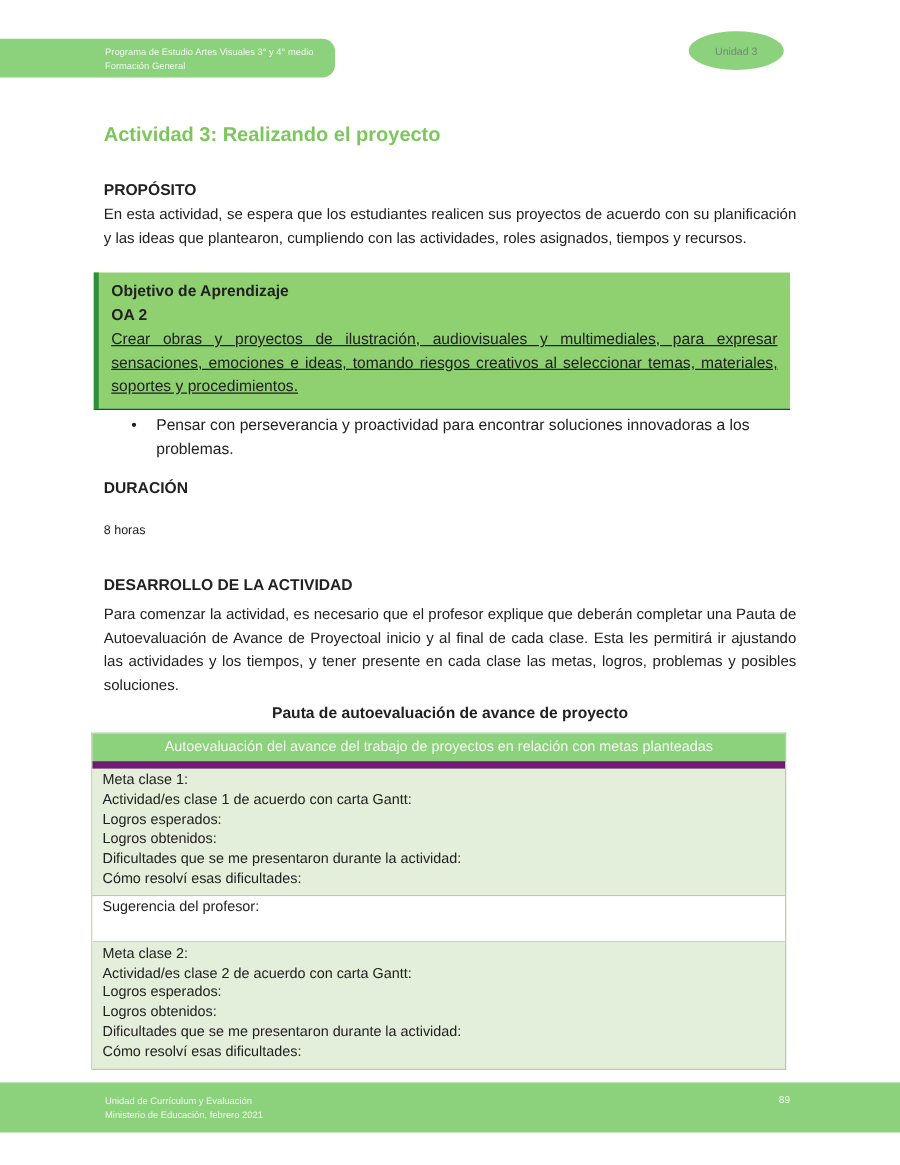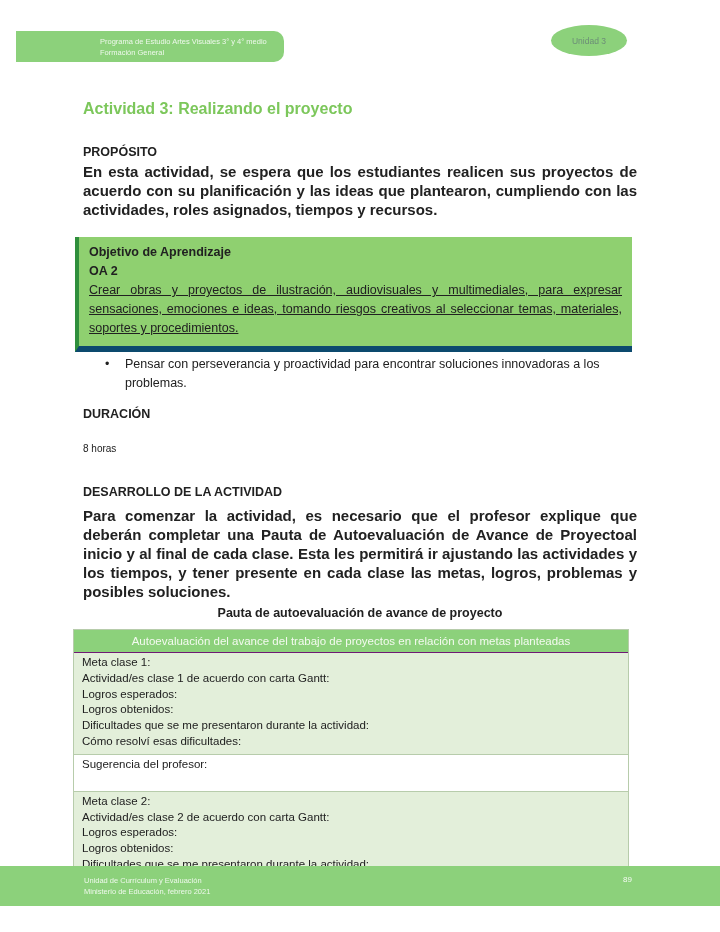--- a/index.html
+++ b/index.html
@@ -6,48 +6,48 @@
   .page{
     position:relative;
     width:720px;height:932px;
     background:#ffffff;
     font-family:"Liberation Sans", sans-serif;
     color:#212121;
     overflow:hidden;
   }
   
   .header-band{
-    position:absolute;left:16px;top:31px;width:268px;height:31px;
+    position:absolute;left:0;top:31px;width:268px;height:31px;
     background:#8CD17B;border-radius:0 10px 10px 0;
     color:rgba(255,255,255,0.85);
     font-size:7.5px;line-height:11px;
     padding:5px 0 0 84px;box-sizing:border-box;
   }
   .unit-badge{
     position:absolute;left:551px;top:25px;width:76px;height:31px;
     background:#8CD17B;border-radius:50%;
     display:flex;align-items:center;justify-content:center;
     color:#6c8d77;font-size:8.5px;
   }
   
   .content{position:absolute;left:83px;top:0;width:554px;}
   .doc-title{
     margin-top:100px;
     color:#7CC75B;font-size:16px;font-weight:bold;
   }
   .h-black{font-size:12.5px;font-weight:bold;margin-top:0;}
-  .body-text{font-size:15px;line-height:19px;text-align:justify;font-weight:bold;}
+  .body-text{font-size:12px;line-height:19px;text-align:justify;}
   .proposito-head{margin-top:27px;}
   .proposito-body{margin-top:3px;}
   
   .oa-box{
     margin-top:18px;margin-left:-8px;width:557px;box-sizing:border-box;
     background:#8FD070;
     border-left:4px solid #2F8F3C;
-    border-bottom:6px solid #0c4a6e;
+    border-bottom:1px solid #0c4a6e;
     padding:6px 10px 8px 10px;
     font-size:12.5px;line-height:19px;
   }
   .oa-box .bold-line{font-weight:bold;}
   .oa-body{text-align:justify;text-decoration:underline;}
   
   .actitudes-head{margin-top:18px;}
   .bullet-row{display:flex;margin-top:3px;font-size:12.5px;line-height:19px;}
   .bullet-glyph{width:20px;padding-left:22px;flex:none;}
   
@@ -59,21 +59,21 @@
     margin-top:5px;text-align:center;font-weight:bold;font-size:12.5px;
   }
   
   .pauta-table{
     margin-top:9px;margin-left:-10px;width:556px;box-sizing:border-box;
     border:1px solid #b7ccab;border-bottom:none;
   }
   .pauta-header{
     background:#8CD17B;color:#f4faf0;
     font-size:11.5px;text-align:center;
-    padding:5px 4px;border-bottom:1px solid #701a75;
+    padding:5px 4px;border-bottom:6px solid #701a75;
   }
   .pauta-row{
     font-size:11.5px;line-height:15.8px;
     padding:2px 8px 4px 8px;
     border-bottom:1px solid #b7ccab;
   }
   .row-green{background:#E3EFDA;}
   .row-white{background:#ffffff;min-height:30px;}
   
   .footer-band{

